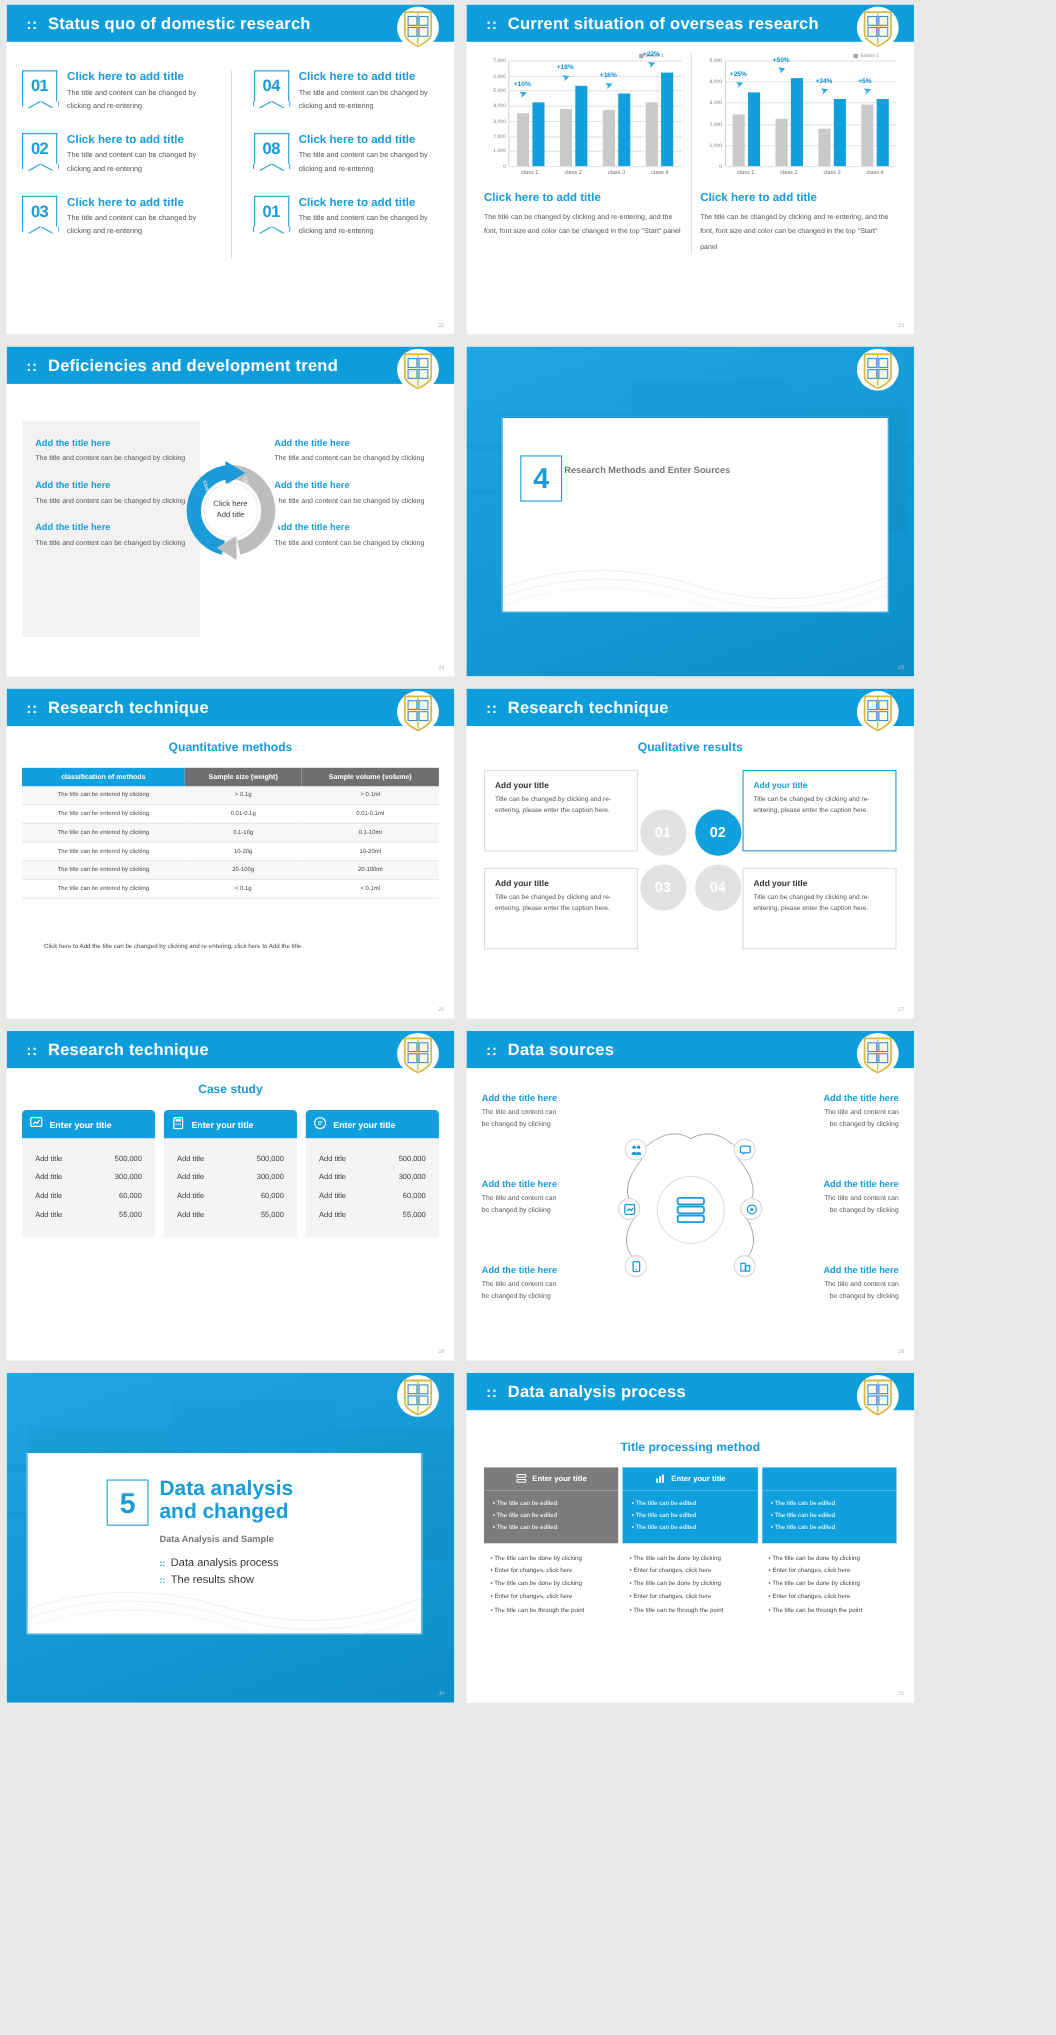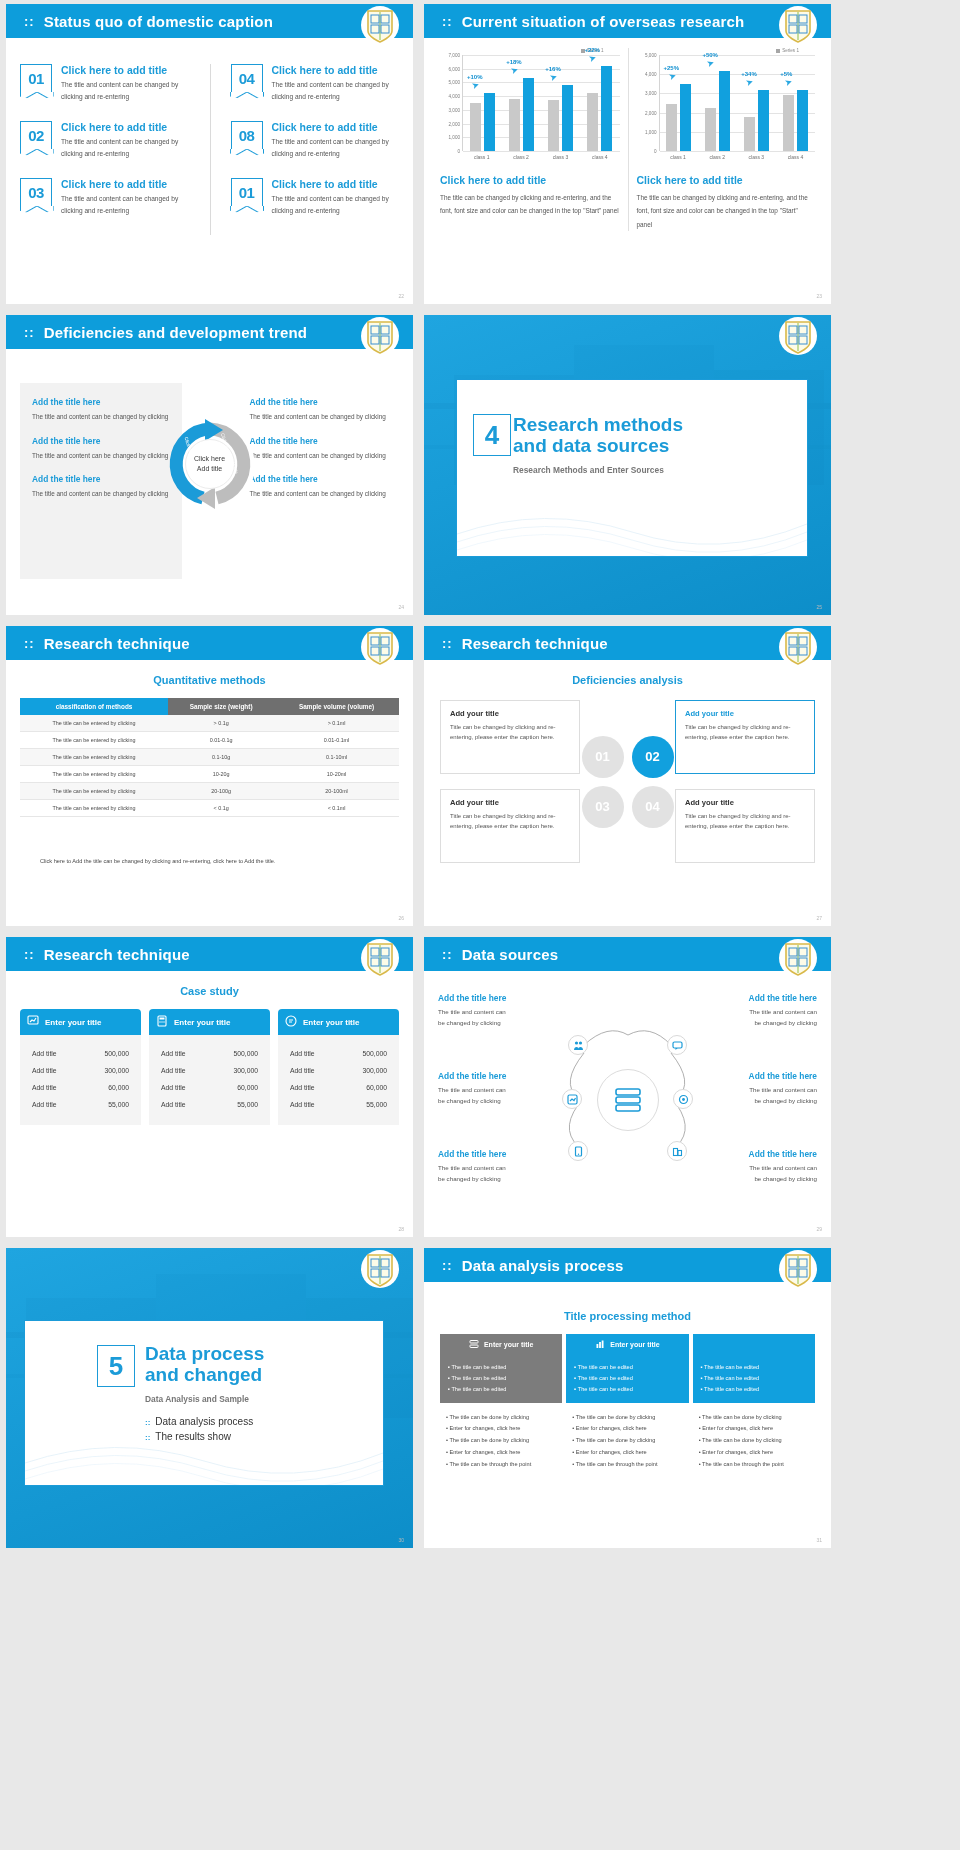--- a/index.html
+++ b/index.html
@@ -200,21 +200,21 @@
   .dplist div { color:#4a4a4a; font-size:5.6px; line-height:2.1;}
 </style>
 </head>
 <body>
 
 <div class="grid">
 
   <div class="slide">
     <div class="hdr">
       <span class="dots">::</span>
-      <span class="htitle">Status quo of domestic caption</span>
+      <span class="htitle">Status quo of domestic research</span>
     </div>
     <div class="badge">
       <div class="circ"></div>
       <svg width="28" height="36" viewBox="0 0 28 36">
           <path d="M2 3h24v20c0 6-12 11-12 11S2 29 2 23z" fill="#fdfbe8" stroke="#d9b94a" stroke-width="1.6"></path>
           <path d="M14 4v28" stroke="#8fbf4a" stroke-width="1"></path>
           <rect x="5" y="7" width="8" height="8" fill="none" stroke="#3a8fd0" stroke-width="1"></rect>
           <rect x="15" y="7" width="8" height="8" fill="none" stroke="#3a8fd0" stroke-width="1"></rect>
           <rect x="5" y="17" width="8" height="8" fill="none" stroke="#3a8fd0" stroke-width="1"></rect>
           <rect x="15" y="17" width="8" height="8" fill="none" stroke="#3a8fd0" stroke-width="1"></rect>
@@ -492,24 +492,20 @@
         </svg>
     </div>
     <div class="seccard">
       <svg class="wave" viewBox="0 0 360 70" preserveAspectRatio="none">
         <path d="M0 40 Q90 10 180 38 T360 30" fill="none" stroke="#cfe6f4" stroke-width="1"></path>
         <path d="M0 48 Q90 18 180 46 T360 38" fill="none" stroke="#d8ebf7" stroke-width="1"></path>
         <path d="M0 56 Q90 26 180 54 T360 46" fill="none" stroke="#e2f0fa" stroke-width="1"></path>
       </svg>
       <div class="secinner">
         <div class="secnum">4</div>
-        <div class="secttl">
-          <div>Research methods</div>
-          <div>and data sources</div>
-        </div>
         <div class="secsub">Research Methods and Enter Sources</div>
       </div>
     </div>
     <div class="pgnum">25</div>
   </div>
 
   <div class="slide">
     <div class="hdr">
       <span class="dots">::</span>
       <span class="htitle">Research technique</span>
@@ -580,21 +576,21 @@
       <div class="circ"></div>
       <svg width="28" height="36" viewBox="0 0 28 36">
           <path d="M2 3h24v20c0 6-12 11-12 11S2 29 2 23z" fill="#fdfbe8" stroke="#d9b94a" stroke-width="1.6"></path>
           <path d="M14 4v28" stroke="#8fbf4a" stroke-width="1"></path>
           <rect x="5" y="7" width="8" height="8" fill="none" stroke="#3a8fd0" stroke-width="1"></rect>
           <rect x="15" y="7" width="8" height="8" fill="none" stroke="#3a8fd0" stroke-width="1"></rect>
           <rect x="5" y="17" width="8" height="8" fill="none" stroke="#3a8fd0" stroke-width="1"></rect>
           <rect x="15" y="17" width="8" height="8" fill="none" stroke="#3a8fd0" stroke-width="1"></rect>
         </svg>
     </div>
-    <div class="subttl">Deficiencies analysis</div>
+    <div class="subttl">Qualitative results</div>
     <div class="q-wrap">
       <div class="qbox" style="left:0;top:6px">
         <h5>Add your title</h5>
         <p>Title can be changed by clicking and re-entering, please enter the caption here.</p>
       </div>
       <div class="qbox hl" style="right:0;top:6px">
         <h5>Add your title</h5>
         <p>Title can be changed by clicking and re-entering, please enter the caption here.</p>
       </div>
       <div class="qbox" style="left:0;bottom:6px">
@@ -843,21 +839,21 @@
     </div>
     <div class="seccard left" style="top:72px;height:166px">
       <svg class="wave" viewBox="0 0 360 70" preserveAspectRatio="none">
         <path d="M0 40 Q90 10 180 38 T360 30" fill="none" stroke="#cfe6f4" stroke-width="1"></path>
         <path d="M0 48 Q90 18 180 46 T360 38" fill="none" stroke="#d8ebf7" stroke-width="1"></path>
         <path d="M0 56 Q90 26 180 54 T360 46" fill="none" stroke="#e2f0fa" stroke-width="1"></path>
       </svg>
       <div class="secinner" style="padding-left:120px;padding-top:22px">
         <div class="secnum" style="left:72px;top:24px">5</div>
         <div class="secttl">
-          <div>Data process</div>
+          <div>Data analysis</div>
           <div>and changed</div>
         </div>
         <div class="secsub">Data Analysis and Sample</div>
         <div class="secli">
           <div><b>::</b><span>Data analysis process</span></div>
           <div><b>::</b><span>The results show</span></div>
         </div>
       </div>
     </div>
     <div class="pgnum">30</div>

